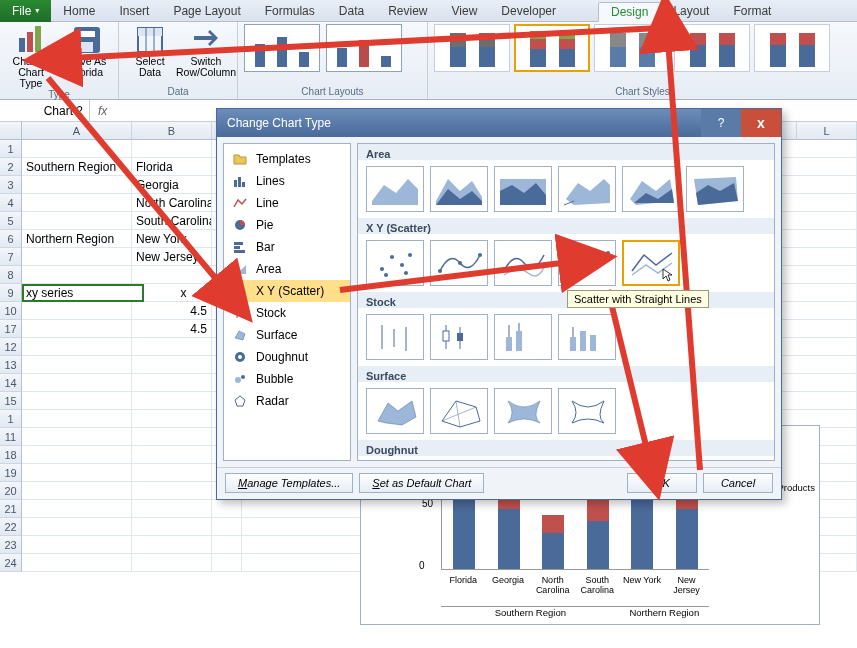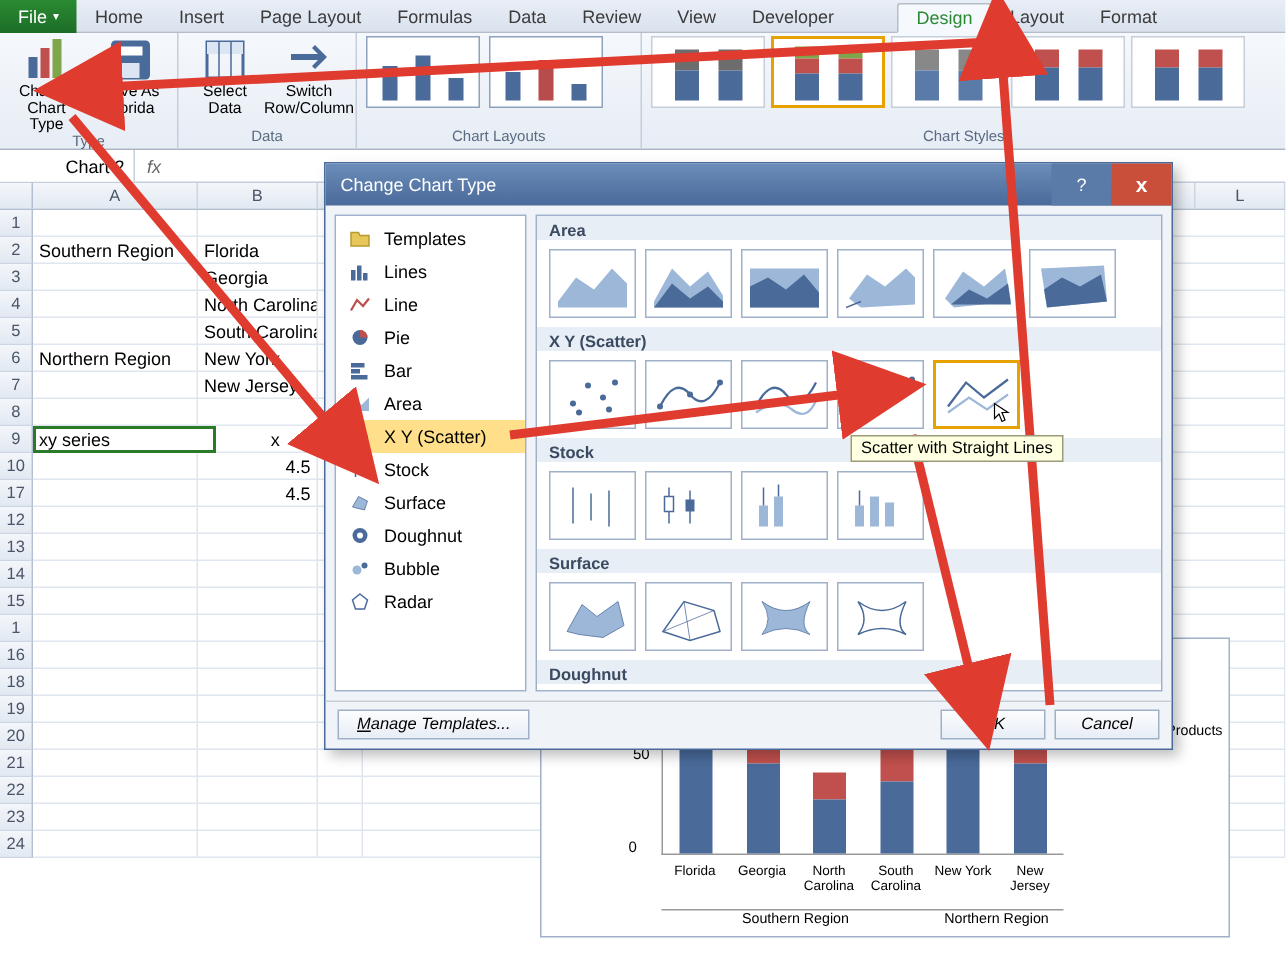--- a/index.html
+++ b/index.html
@@ -358,21 +358,21 @@
         <div class="cell" style="flex: 1 1 0%;"></div>
       </div>
       <div class="row">
         <div class="rowh">1</div>
         <div class="cell" style="width: 110px;"></div>
         <div class="cell " style="width: 80px;"></div>
         <div class="cell" style="width: 30px;"></div>
         <div class="cell" style="flex: 1 1 0%;"></div>
       </div>
       <div class="row">
-        <div class="rowh">16</div>
+        <div class="rowh">11</div>
         <div class="cell" style="width: 110px;"></div>
         <div class="cell " style="width: 80px;"></div>
         <div class="cell" style="width: 30px;"></div>
         <div class="cell" style="flex: 1 1 0%;"></div>
       </div>
       <div class="row">
         <div class="rowh">18</div>
         <div class="cell" style="width: 110px;"></div>
         <div class="cell " style="width: 80px;"></div>
         <div class="cell" style="width: 30px;"></div>
@@ -745,20 +745,21 @@
             </svg>
           </div>
       </div>
 
       <div class="ct-section-label">Doughnut</div>
     </div>
   </div>
   <div class="dlg-footer">
     <div class="dlg-footer-left">
       <div class="wbtn"><u>M</u><span>anage Templates...</span></div>
+      <div class="wbtn"><u>S</u><span>et as Default Chart</span></div>
     </div>
     <div style="display:flex;gap:6px">
       <div class="wbtn" style="width:70px;text-align:center">OK</div>
       <div class="wbtn" style="width:70px;text-align:center">Cancel</div>
     </div>
   </div>
 </div>
 
 <div class="tooltip">Scatter with Straight Lines</div>
 

